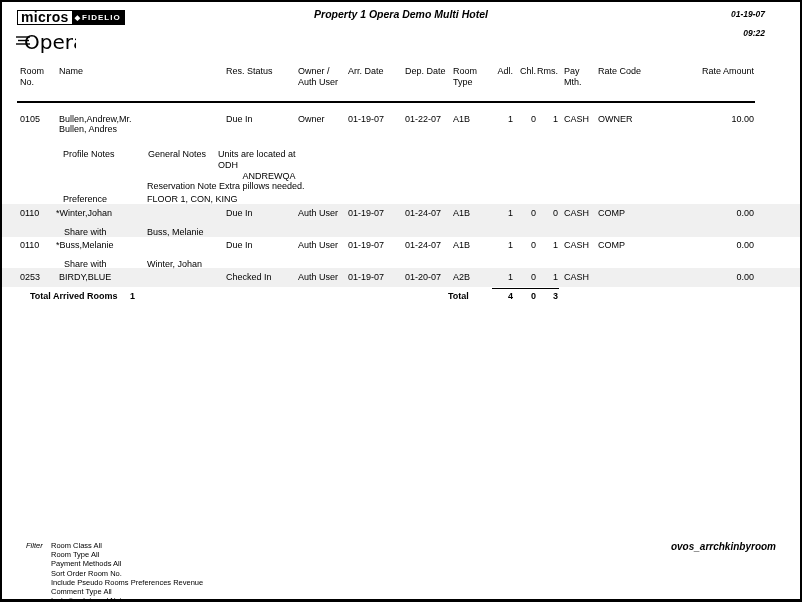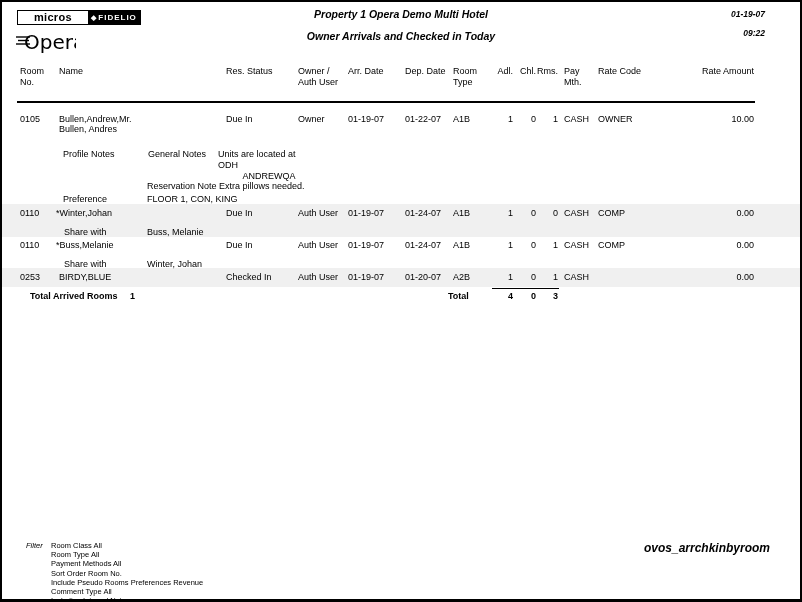--- a/index.html
+++ b/index.html
@@ -15,21 +15,21 @@
     font-size:9px;
     overflow:hidden;
   }
   .abs{position:absolute;white-space:nowrap;}
   .center{left:0;width:100%;text-align:center;}
   .titleline{font-style:italic;font-weight:bold;font-size:10.5px;}
   .hdr-right{right:35px;text-align:right;font-style:italic;font-weight:bold;font-size:8.5px;}
 
   
   .logobox{left:15px;top:8px;display:flex;align-items:stretch;}
-  .micros{border:1px solid #000;background:#fff;color:#000;font-weight:bold;font-size:11px;line-height:13px;padding:0 16px;letter-spacing:.3px;}
+  .micros{border:1px solid #000;background:#fff;color:#000;font-weight:bold;font-size:14px;line-height:13px;padding:0 3px;letter-spacing:.3px;}
   .fidelio{background:#000;color:#fff;font-weight:bold;font-size:8px;line-height:15px;padding:0 4px 0 2px;letter-spacing:1px;display:flex;align-items:center;}
   .diamond{font-size:7px;margin-right:1px;color:#fff;}
   .operalogo{left:14px;top:28px;}
 
   
   .cell{position:absolute;white-space:nowrap;line-height:10px;}
   .c-room{left:18px;}
   .c-name{left:57px;}
   .c-res{left:224px;}
   .c-own{left:296px;}
@@ -54,21 +54,21 @@
   .share-val{left:145px;}
   .bold{font-weight:bold;}
   .totalsrule{left:490px;top:286px;width:67px;height:1px;background:#000;z-index:2;}
 
   
   .f-small{font-size:7.5px;line-height:9.2px;padding-left:9px;}
   .filterlbl{left:15px;top:539px;font-style:italic;}
   .filterlines{left:40px;top:539px;}
   .filterlines span{display:block;white-space:nowrap;}
   .pageno{left:0;width:100%;text-align:center;top:539px;font-style:italic;font-size:8.5px;}
-  .reportid{right:30px;top:539px;font-style:italic;font-weight:bold;font-size:12px;text-align:center;}
+  .reportid{right:24px;top:539px;font-style:italic;font-weight:bold;font-size:10px;text-align:center;}
 </style>
 </head>
 <body>
 
 <div class="page">
 
   <div class="abs logobox">
     <span class="micros">micros</span>
     <span class="fidelio">
         <span class="diamond">◆</span>
@@ -78,21 +78,20 @@
   <div class="abs operalogo">
     <svg width="60" height="24" viewBox="0 0 60 24">
       <line x1="0" y1="7" x2="14" y2="7" stroke="#000" stroke-width="1.4"></line>
       <line x1="2" y1="10.5" x2="13" y2="10.5" stroke="#000" stroke-width="1.4"></line>
       <line x1="0" y1="14" x2="14" y2="14" stroke="#000" stroke-width="1.4"></line>
       <text x="8" y="19" font-size="20" font-family="DejaVu Sans, sans-serif" fill="#000">Opera</text>
     </svg>
   </div>
 
   <div class="abs center titleline" style="top:6px;">Property 1 Opera Demo Multi Hotel</div>
-  <div class="abs center titleline" style="top:28px;">Owner Arrivals and Checked in Today</div>
   <div class="abs hdr-right" style="top:7px;">01-19-07</div>
   <div class="abs hdr-right" style="top:26px;">09:22</div>
 
   <div class="abs band" style="top:202px;height:33px;"></div>
   <div class="abs band" style="top:266px;height:19px;"></div>
 
   <div class="trow" style="top:64px;">
     <span class="cell c-room colhdr"><span>Room</span><br><span>No.</span></span>
     <span class="cell c-name colhdr">Name</span>
     <span class="cell c-res colhdr">Res. Status</span>

